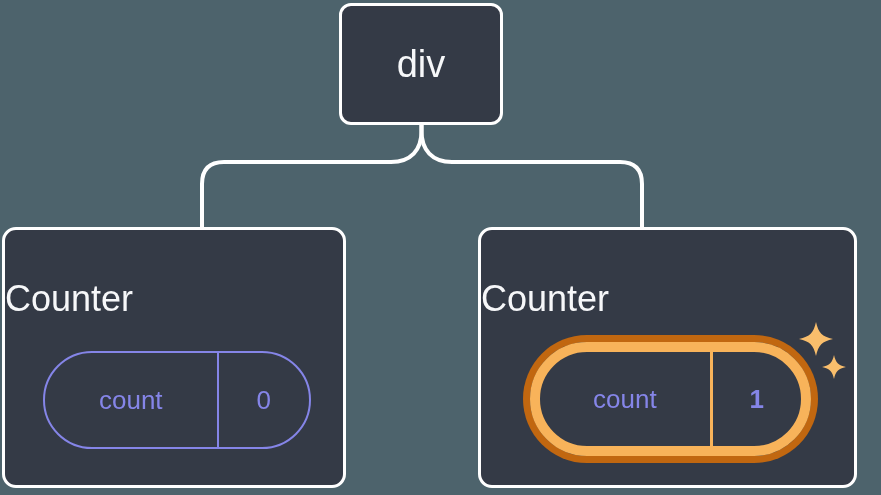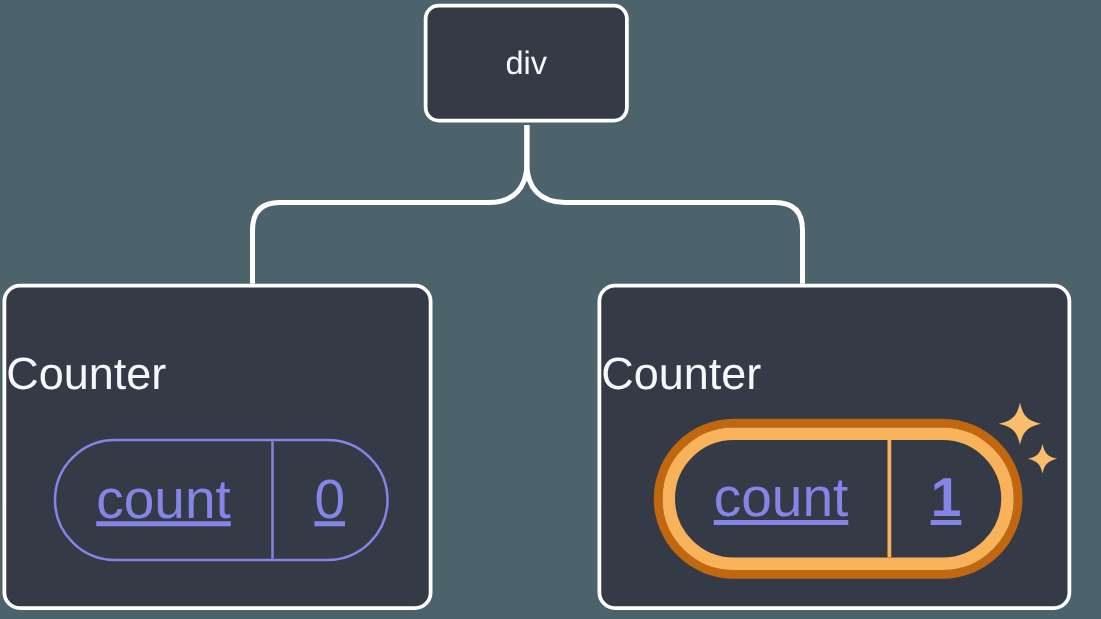--- a/index.html
+++ b/index.html
@@ -30,25 +30,25 @@
     left: 0; top: 0;
     width: 881px; height: 495px;
   }
   .node {
     position: absolute;
     background: var(--node-fill);
     border: 3px solid var(--node-border);
   }
   .root-node {
     left: 339px; top: 3px;
-    width: 164px; height: 95px;
+    width: 164px; height: 122px;
     border-radius: 12px;
     display: flex; align-items: center; justify-content: center;
     color: var(--text-white);
-    font-size: 26px;
+    font-size: 38px;
   }
   .counter-node {
     top: 227px;
     height: 261px;
     border-radius: 14px;
   }
   .counter-left  { left: 2px;   width: 344px; }
   .counter-right { left: 478px; width: 379px; }
   .counter-title {
     position: absolute;
@@ -59,22 +59,21 @@
     font-weight: 500;
     line-height: 1;
   }
   .pill {
     position: absolute;
     display: flex;
     align-items: stretch;
     border-radius: 999px;
     overflow: hidden;
     color: var(--accent-purple);
-    font-size: 44px;
-    text-decoration: underline;
+    font-size: 26px;
   }
   .pill-plain {
     left: 38px; top: 121px;
     width: 268px; height: 98px;
     border: 2px solid var(--accent-purple);
   }
   .pill-highlight {
     left: 49px; top: 112px;
     width: 281px; height: 114px;
     border: 10px solid var(--orange-light);

